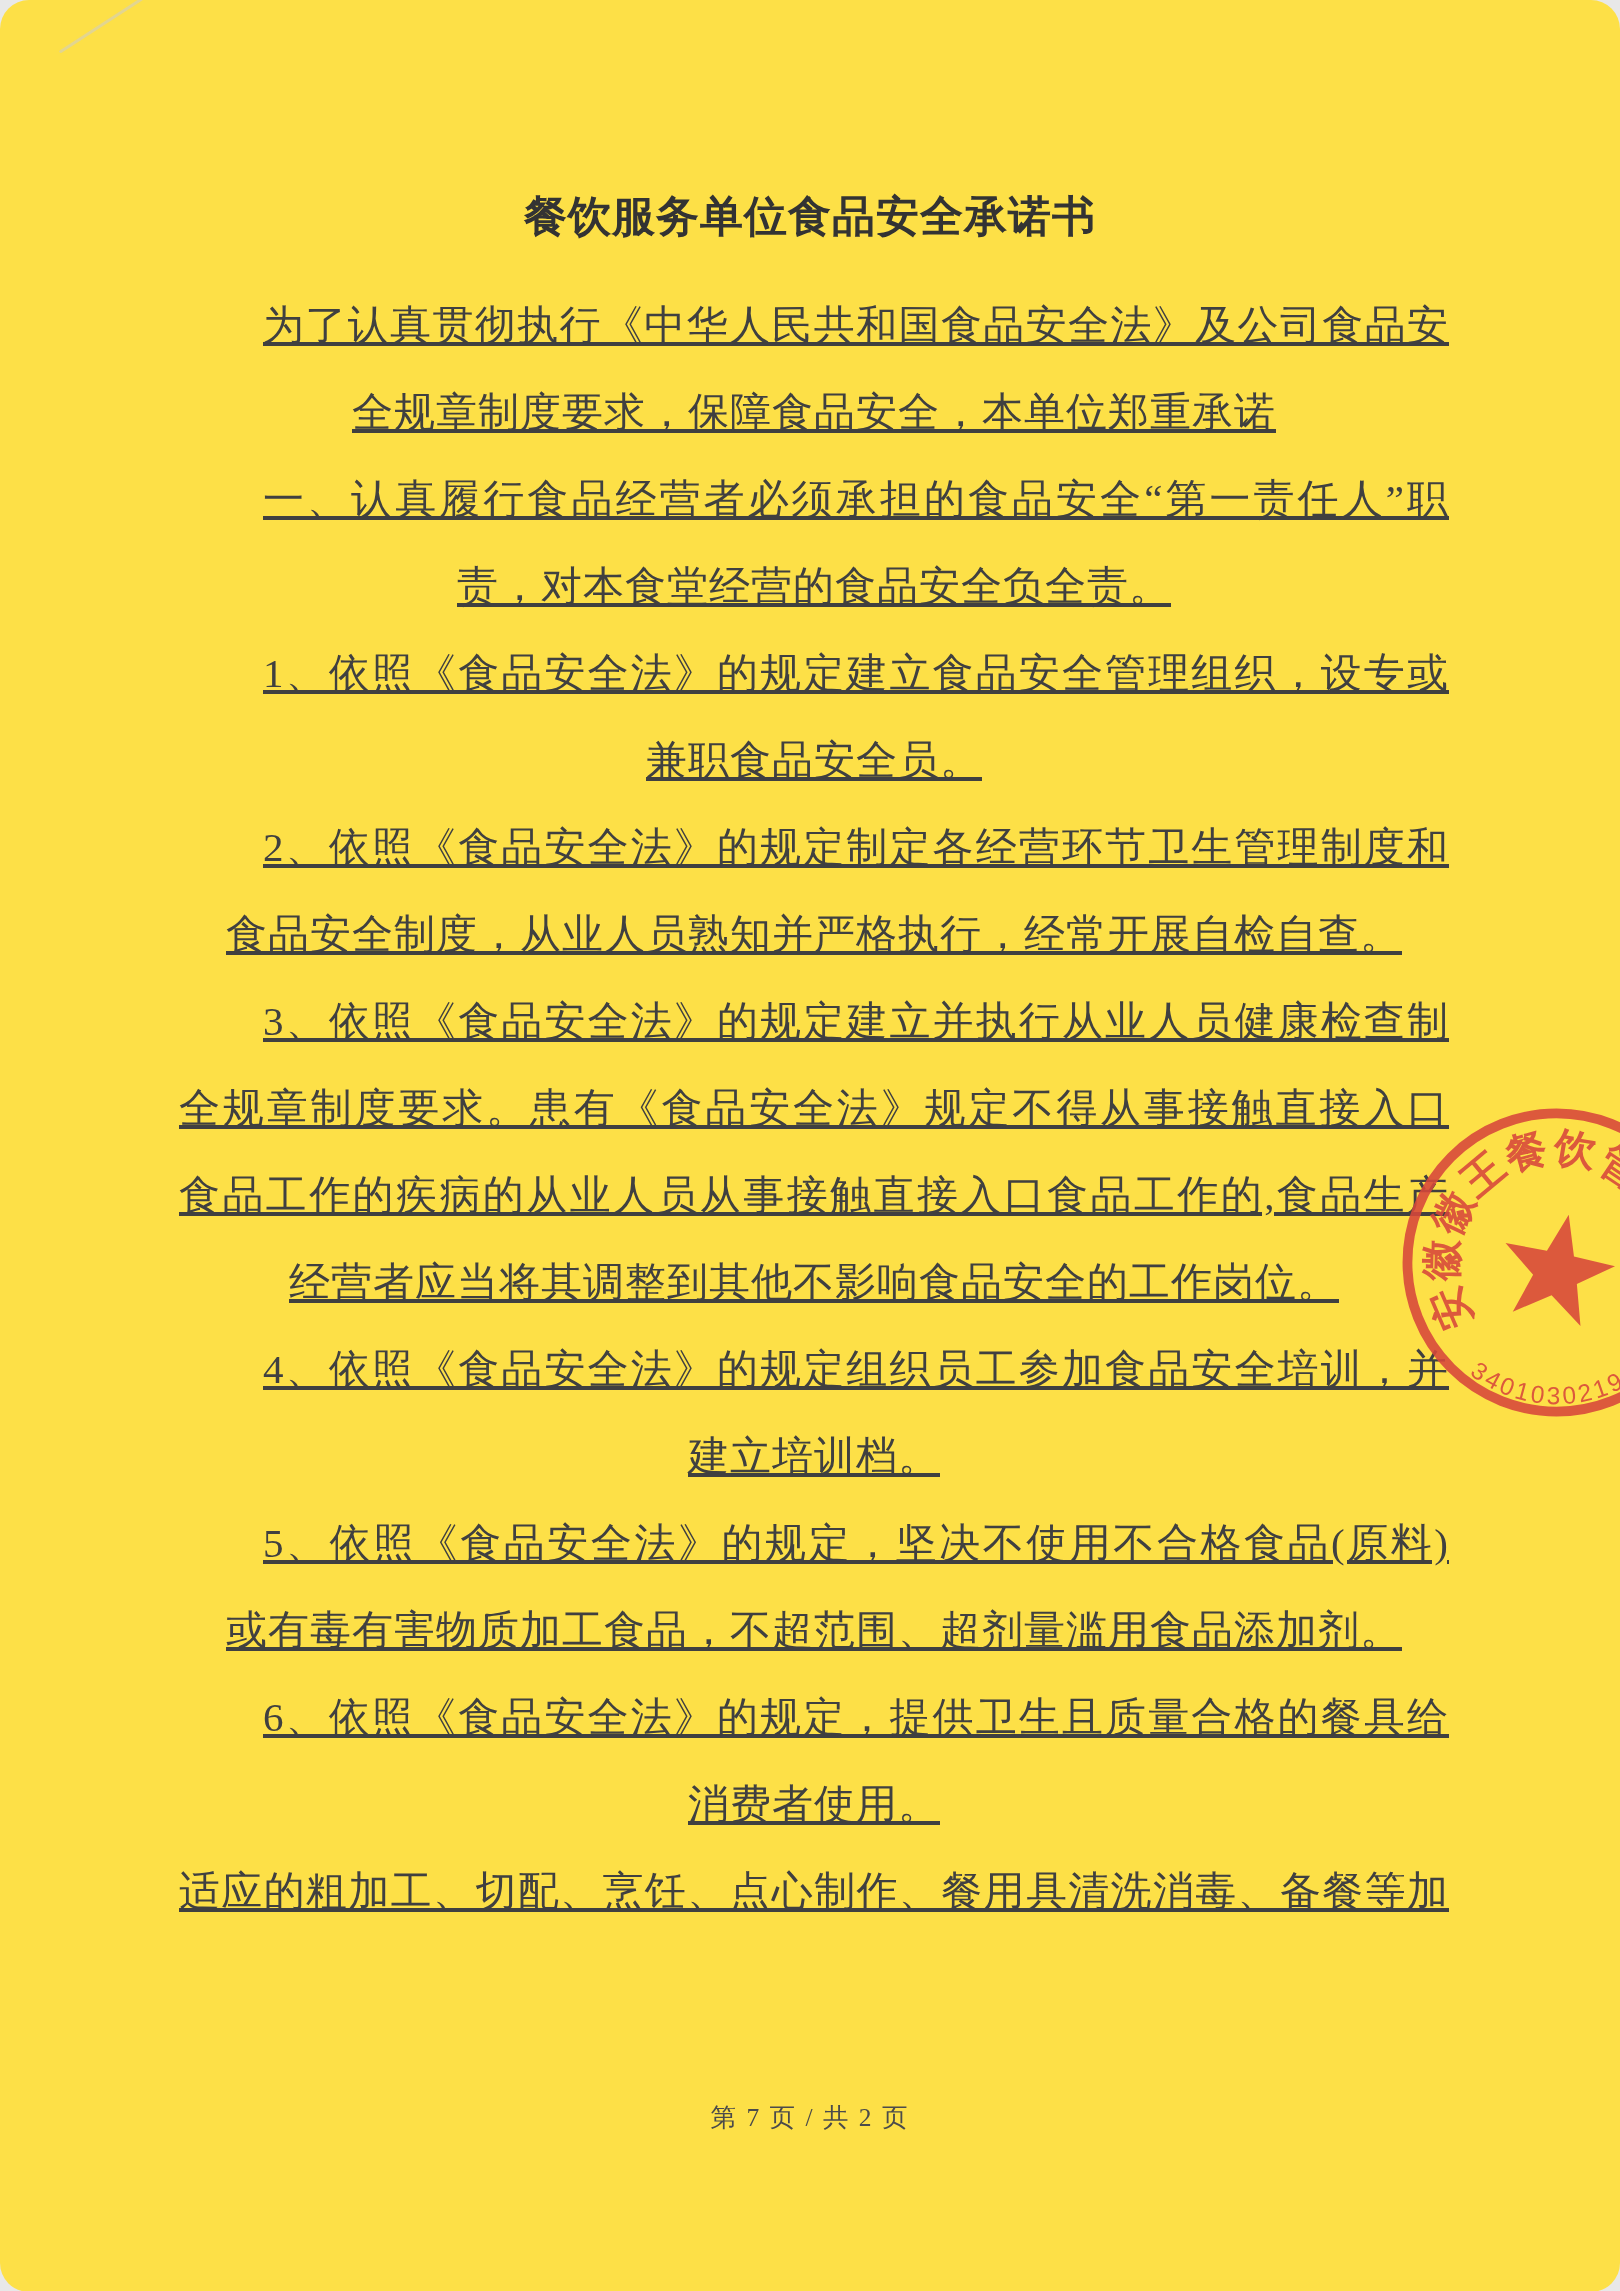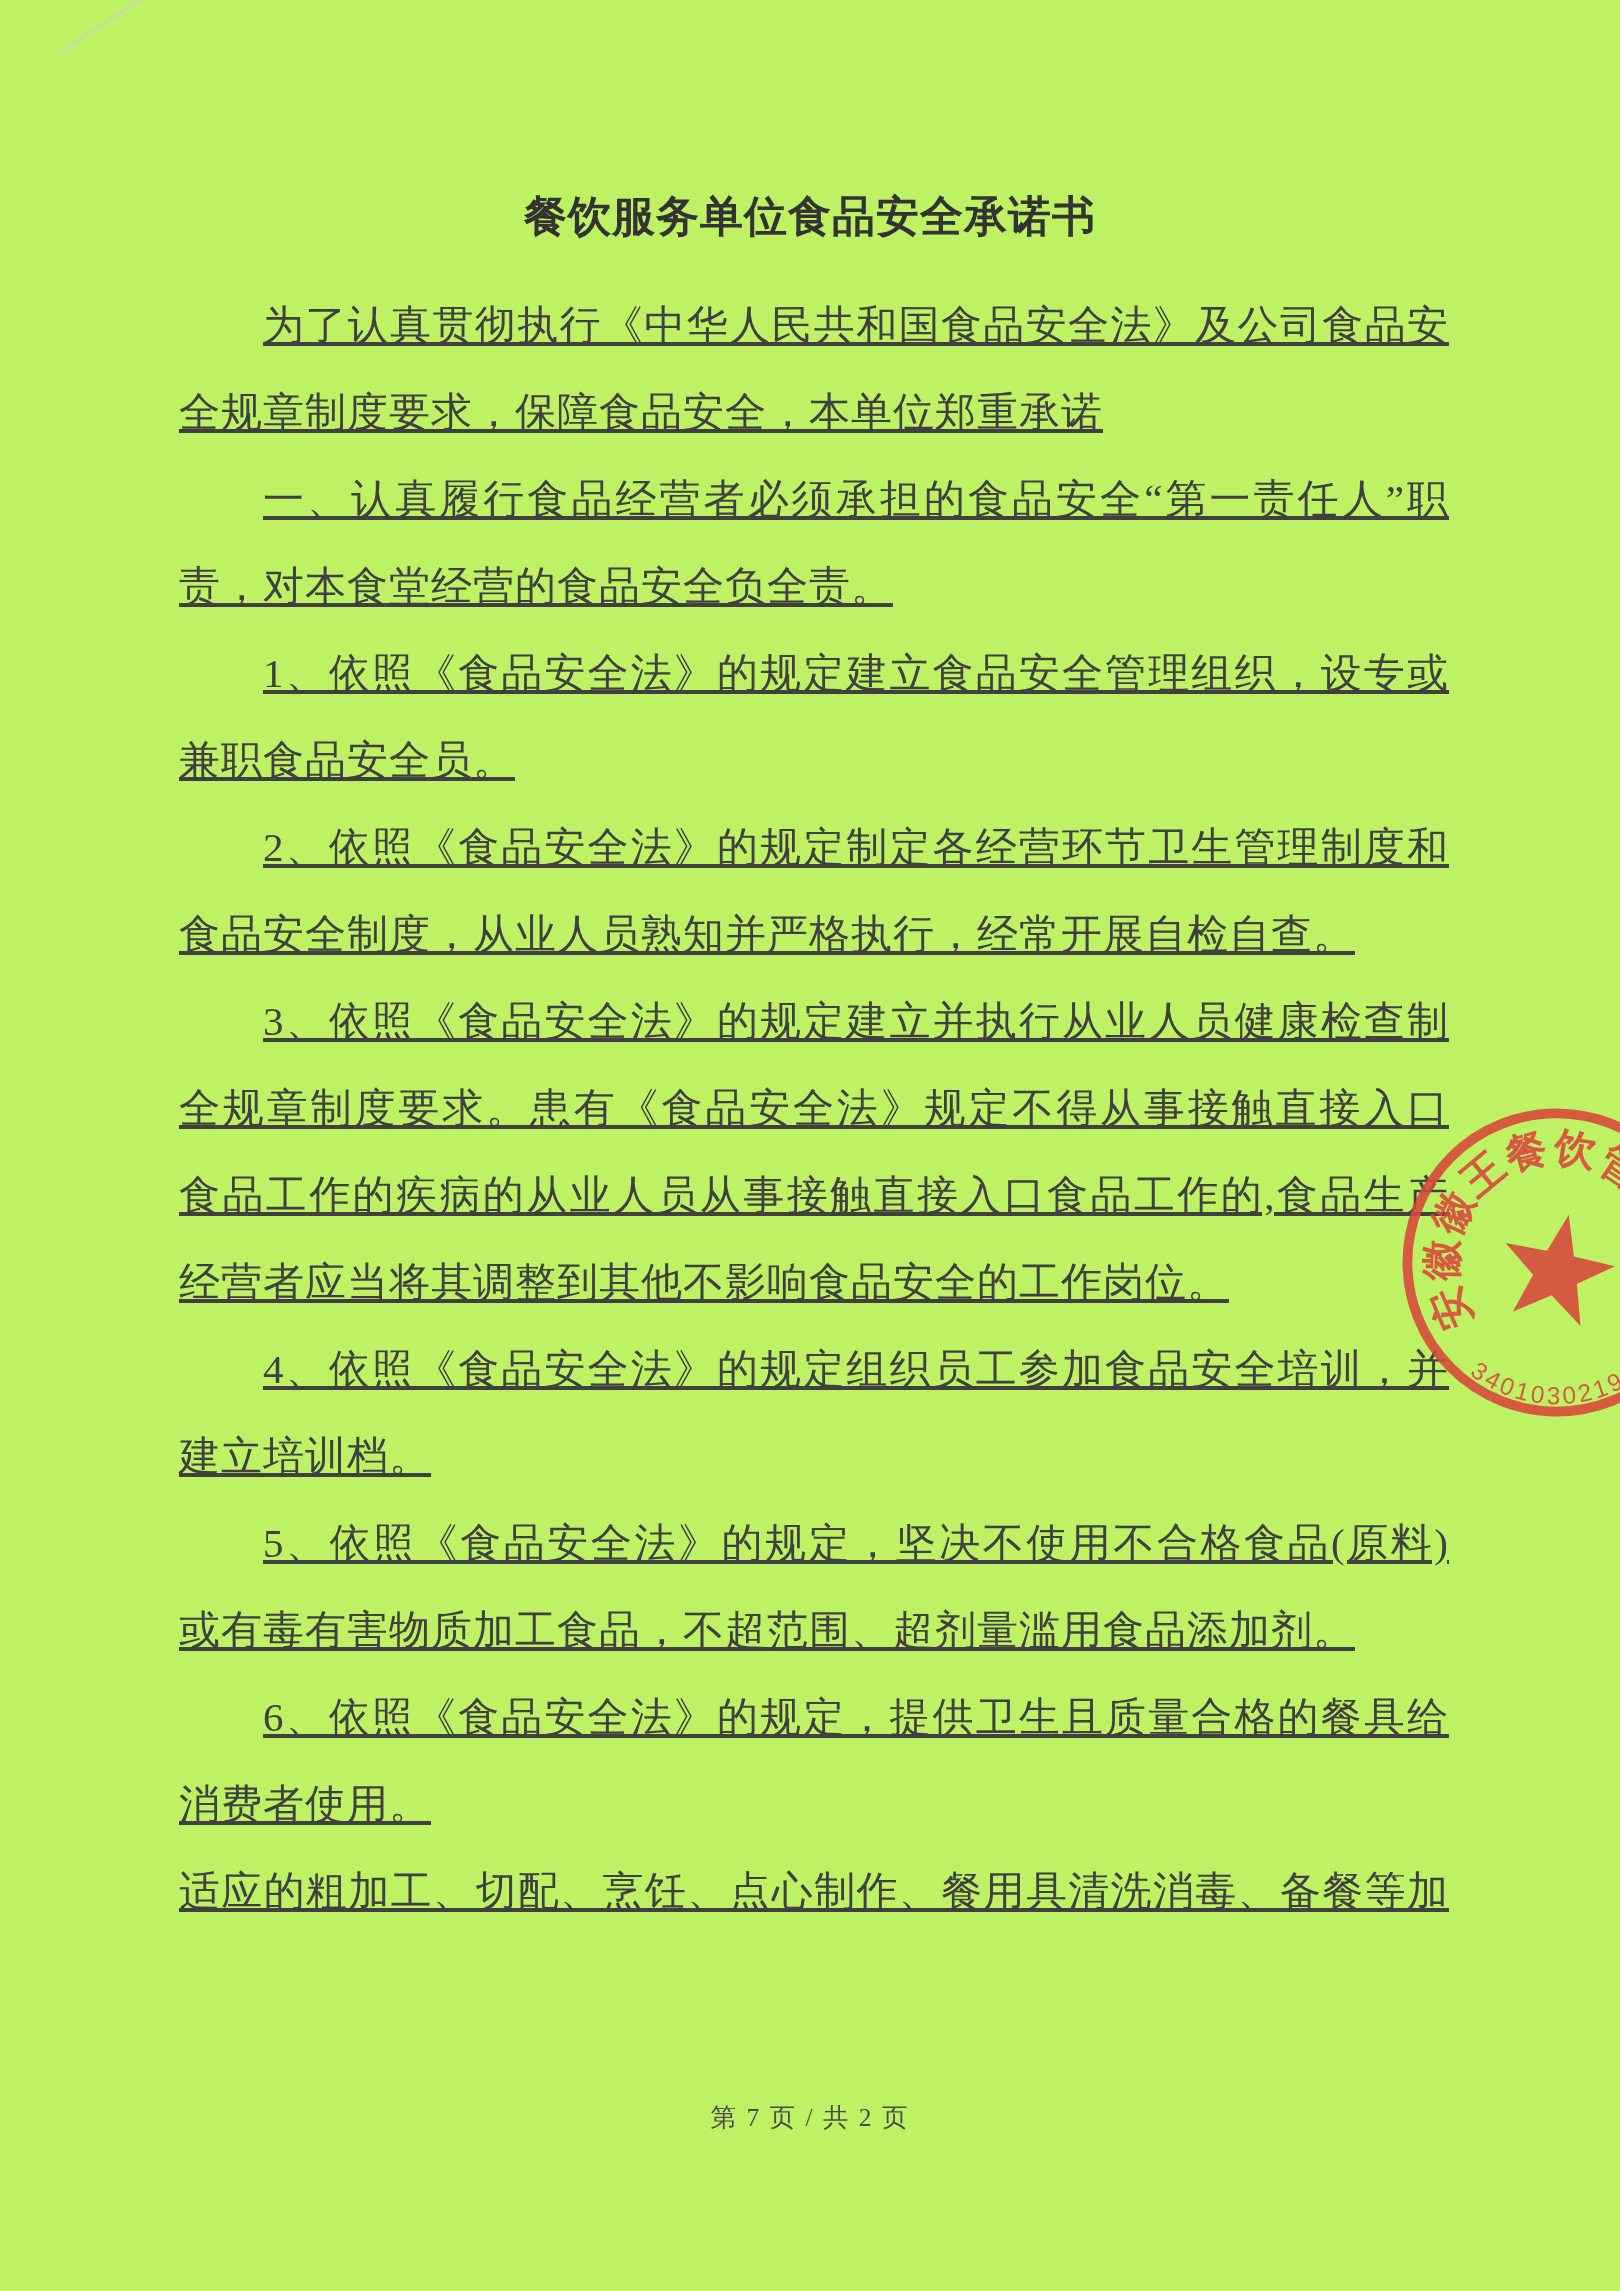--- a/index.html
+++ b/index.html
@@ -1,41 +1,43 @@
 <!DOCTYPE html>
 <html><head>
 <meta charset="utf-8">
 <style>
   html,body{margin:0;padding:0;background:#e8e8e8;}
   .page{
     position:relative;
     width:1620px;height:2292px;
-    background:#bef264;
+    background:#fde047;
     overflow:hidden;
     font-family:"Liberation Serif", serif;
+    border-radius:29px;
   }
   .scan-artifact{
     position:absolute;left:51px;top:21.6px;width:106px;height:2.9px;
     background:#cccccc;opacity:.55;transform:rotate(-33deg);border-radius:2px;
   }
   .doc-title{
     position:absolute;top:182px;left:0;width:100%;
     text-align:center;
     font-family:"Liberation Sans", sans-serif;
     font-weight:bold;font-size:43px;line-height:69px;
     color:#333333;letter-spacing:1px;
   }
   .doc-body{
     position:absolute;left:179px;top:282px;width:1270px;
     color:#404040;font-size:41px;text-decoration:underline;
   }
   .line{
     line-height:87px;
     white-space:nowrap;
     letter-spacing:1px;
+    text-align:center;
   }
   .line.fill{
     white-space:normal;
     text-align:justify;
     text-align-last:justify;
   }
   .line.first{text-indent:84px;}
   .page-footer{
     position:absolute;top:2098px;left:0;width:100%;
     text-align:center;font-size:25.5px;line-height:39px;

